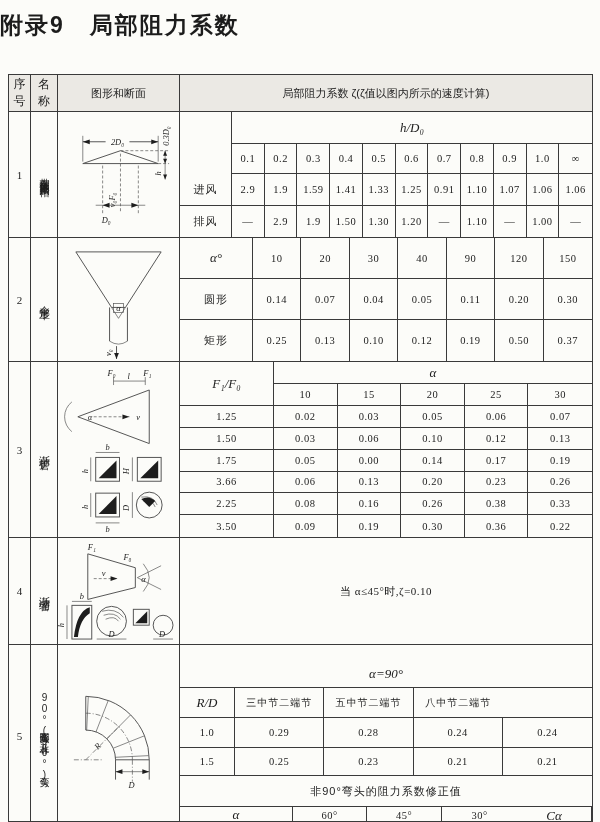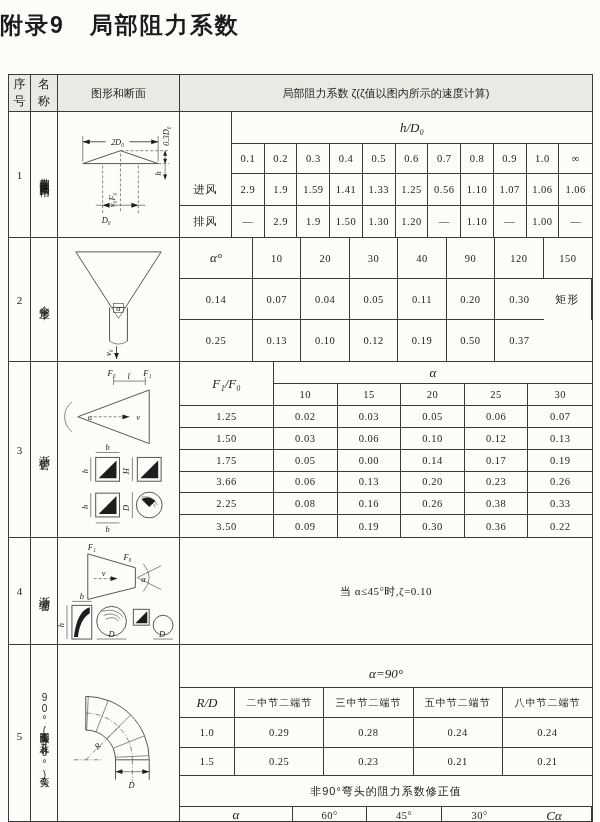--- a/index.html
+++ b/index.html
@@ -110,21 +110,21 @@
         <div class="c br bb v">0.9</div>
         <div class="c br bb v">1.0</div>
         <div class="c bb v">∞</div>
         <div class="c br bb cjk">进风</div>
         <div class="c br bb v">2.9</div>
         <div class="c br bb v">1.9</div>
         <div class="c br bb v">1.59</div>
         <div class="c br bb v">1.41</div>
         <div class="c br bb v">1.33</div>
         <div class="c br bb v">1.25</div>
-        <div class="c br bb v">0.56</div>
+        <div class="c br bb v">0.91</div>
         <div class="c br bb v">1.10</div>
         <div class="c br bb v">1.07</div>
         <div class="c br bb v">1.06</div>
         <div class="c bb v">1.06</div>
         <div class="c br cjk">排风</div>
         <div class="c br v">—</div>
         <div class="c br v">2.9</div>
         <div class="c br v">1.9</div>
         <div class="c br v">1.50</div>
         <div class="c br v">1.30</div>
@@ -157,20 +157,21 @@
     <div class="bbm">
       <div class="sub g2">
         <div class="c br bb it">α°</div>
         <div class="c br bb v">10</div>
         <div class="c br bb v">20</div>
         <div class="c br bb v">30</div>
         <div class="c br bb v">40</div>
         <div class="c br bb v">90</div>
         <div class="c br bb v">120</div>
         <div class="c bb v">150</div>
+        <div class="c br bb cjk">圆形</div>
         <div class="c br bb v">0.14</div>
         <div class="c br bb v">0.07</div>
         <div class="c br bb v">0.04</div>
         <div class="c br bb v">0.05</div>
         <div class="c br bb v">0.11</div>
         <div class="c br bb v">0.20</div>
         <div class="c bb v">0.30</div>
         <div class="c br cjk">矩形</div>
         <div class="c br v">0.25</div>
         <div class="c br v">0.13</div>
@@ -332,21 +333,20 @@
         <path class="fillb" d="M58,124 l7,-2.4 v4.8 z"></path>
           <path class="fillb" d="M92,124 l-7,-2.4 v4.8 z"></path>
         <text class="lab" x="71" y="140">D</text>
       </svg>
     </div>
     <div>
       <div class="r5wrap">
         <div class="c bb it">α=90°</div>
         <div class="g5band bb">
           <div class="c br it">R/D</div>
-          <div class="c br cjk" style="font-size:10px">二中节二端节</div>
           <div class="c br cjk" style="font-size:10px">三中节二端节</div>
           <div class="c br cjk" style="font-size:10px">五中节二端节</div>
           <div class="c cjk" style="font-size:10px">八中节二端节</div>
         </div>
         <div class="g5band bb">
           <div class="c br v">1.0</div>
           <div class="c br v">0.29</div>
           <div class="c br v">0.28</div>
           <div class="c br v">0.24</div>
           <div class="c v">0.24</div>

